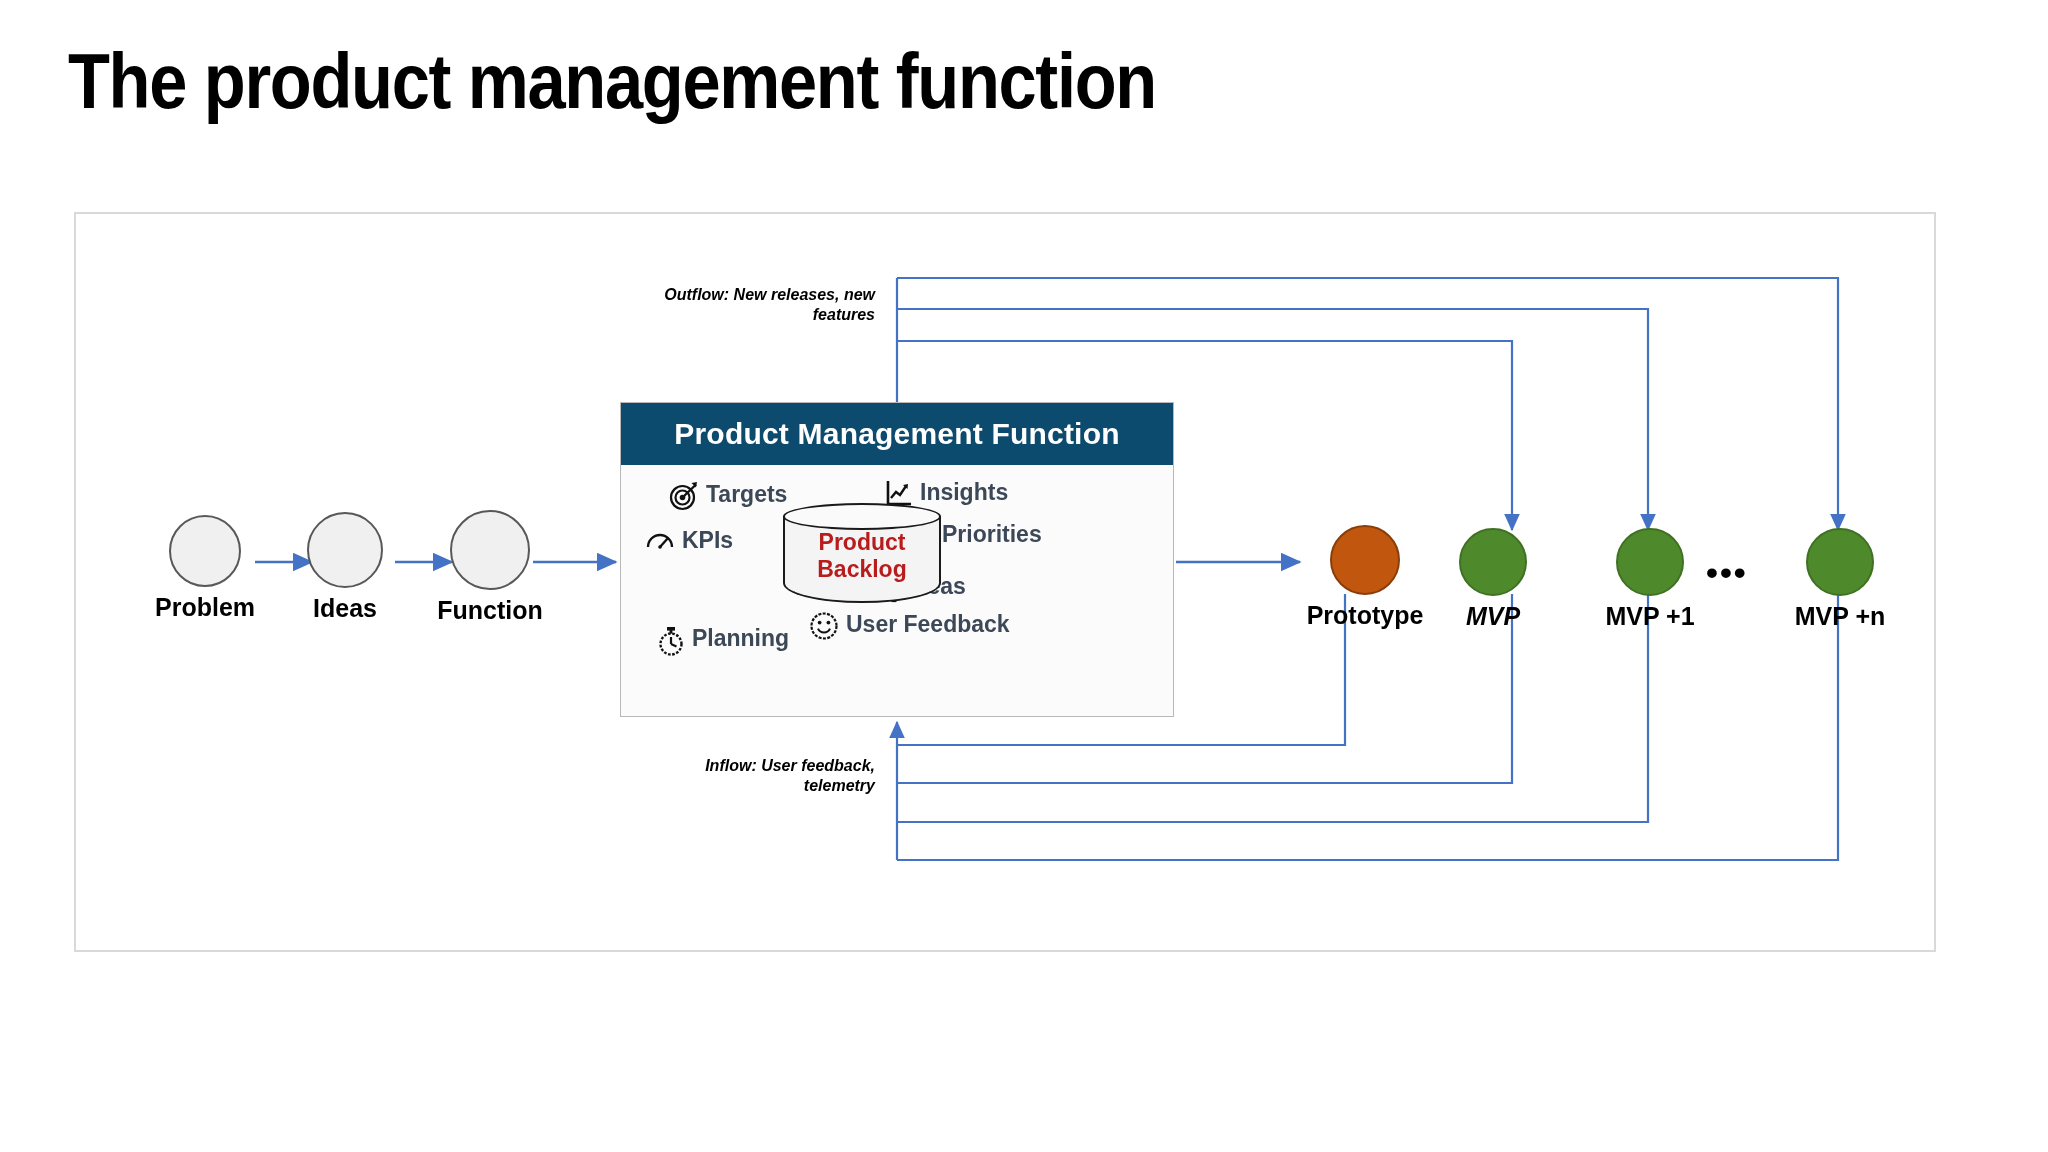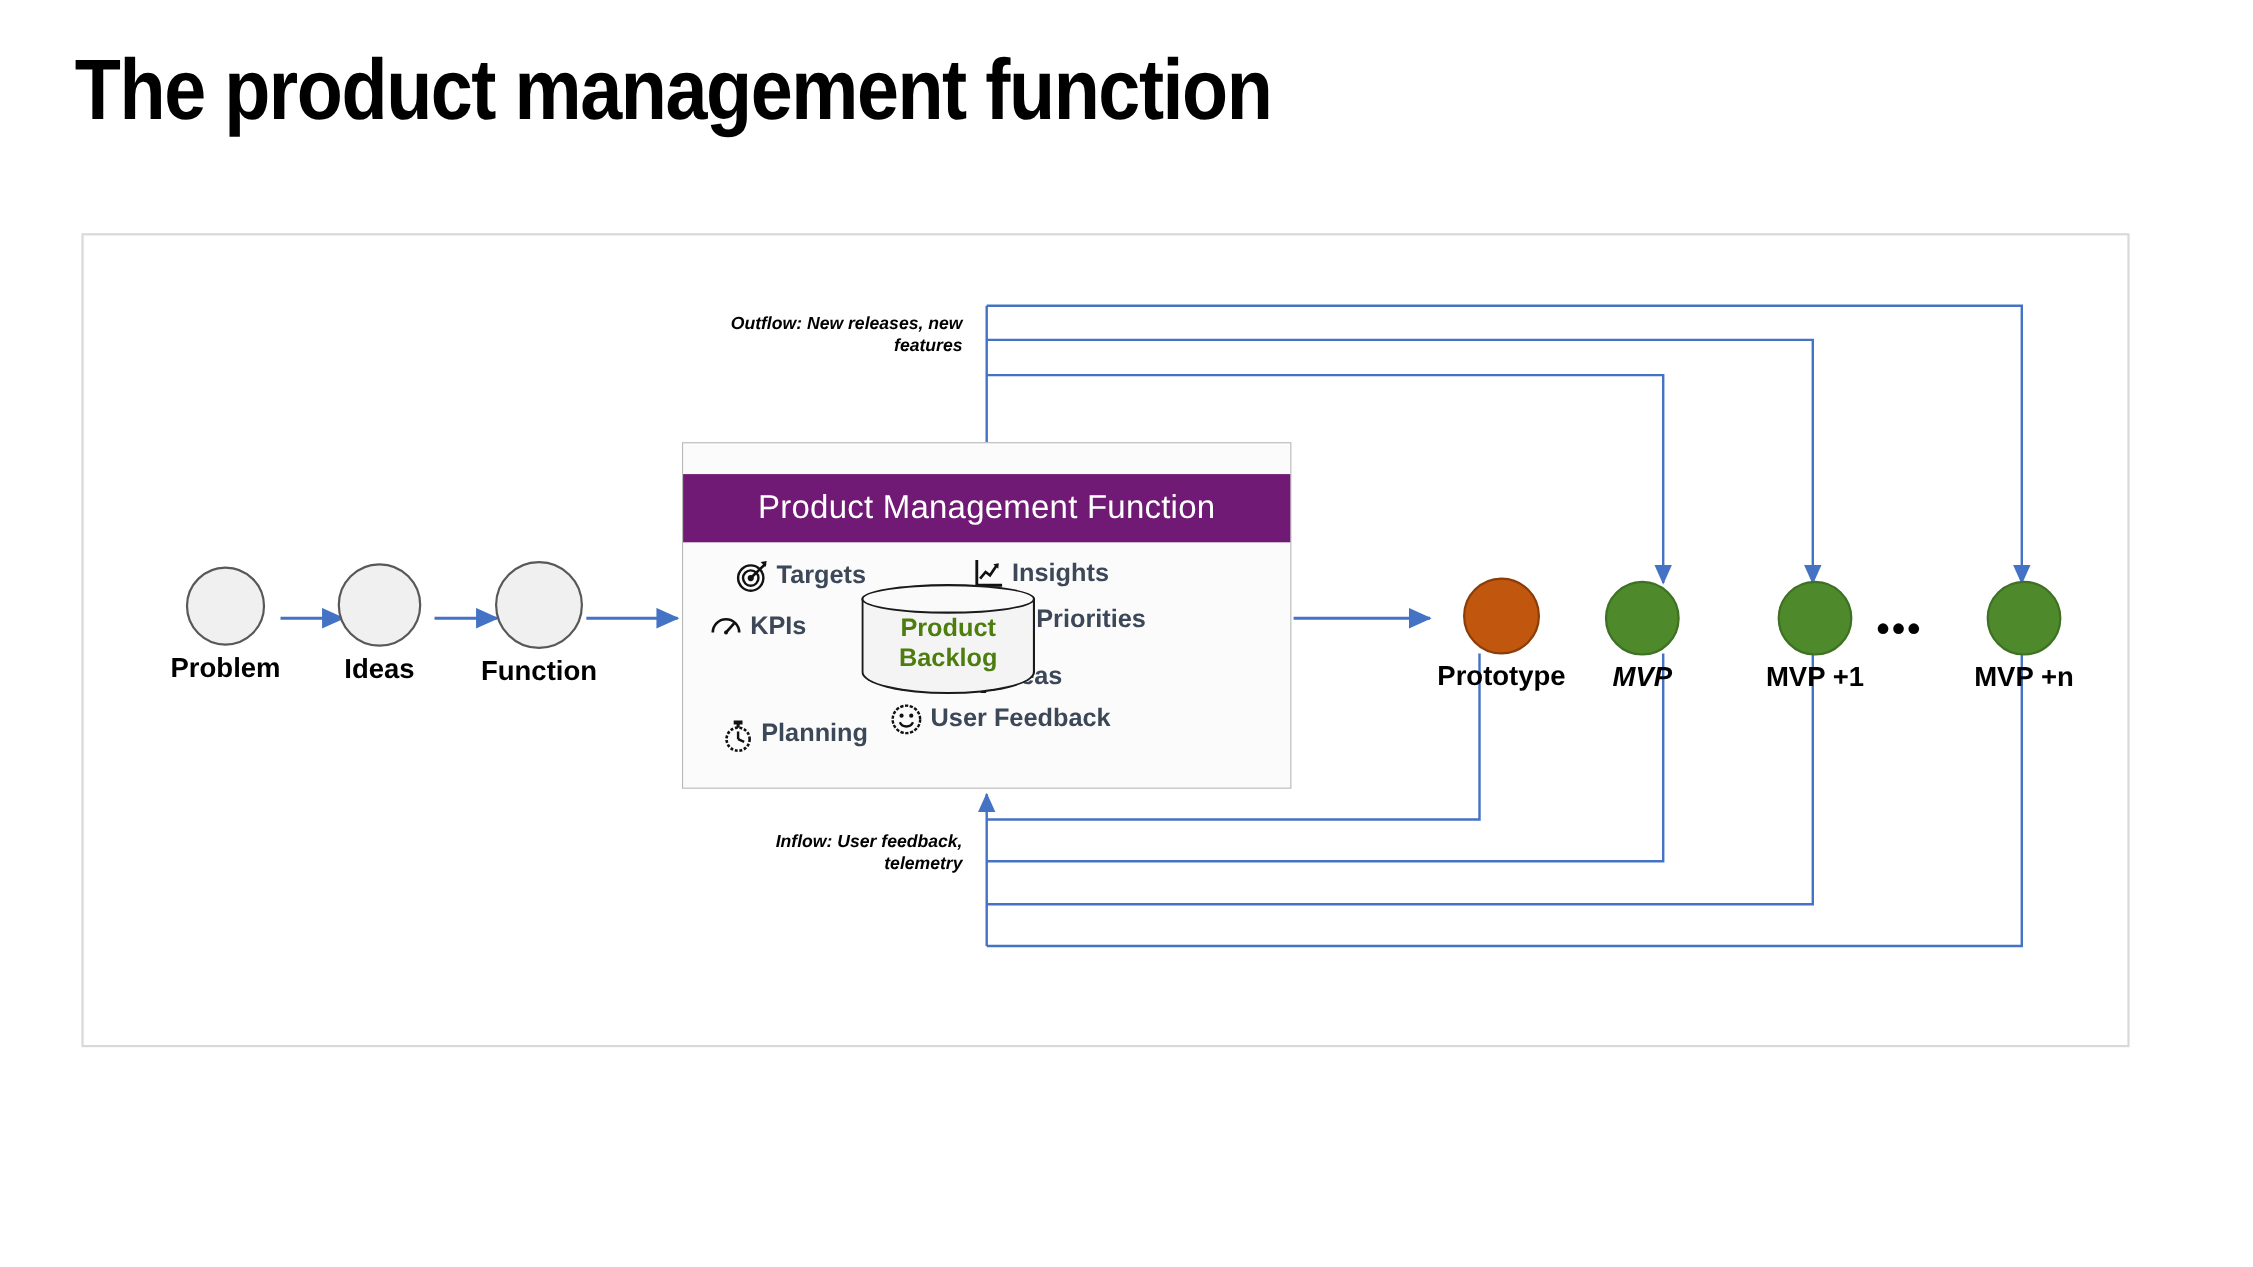--- a/index.html
+++ b/index.html
@@ -89,29 +89,28 @@
     top: 402px;
     width: 554px;
     height: 315px;
     background: #fbfbfb;
     border: 1px solid #b8b8b8;
     box-sizing: border-box;
     box-shadow: 0 0 0 0 rgba(0,0,0,0);
   }
   .pm-box-header {
     height: 62px;
-    background: #701a75;
+    background: #0c4a6e;
     color: #ffffff;
     font-size: 30px;
-    font-weight: normal;
+    font-weight: bold;
     display: flex;
     align-items: center;
     justify-content: center;
     letter-spacing: 0.2px;
-    margin-top: 28px;
   }
   .pm-box-body {
     position: relative;
     height: calc(100% - 62px);
   }
 
   .capability {
     position: absolute;
     display: flex;
     align-items: flex-start;
@@ -151,21 +150,21 @@
     border-radius: 50%;
     box-sizing: border-box;
   }
   .backlog .cyl-text {
     position: absolute;
     left: 0; top: 26px;
     width: 158px;
     text-align: center;
     font-size: 23px;
     font-weight: bold;
-    color: #4d7c0f;
+    color: #b91c1c;
     line-height: 1.17;
   }
 
   
   .flow-caption {
     position: absolute;
     font-size: 16px;
     font-weight: bold;
     font-style: italic;
     color: #000000;

